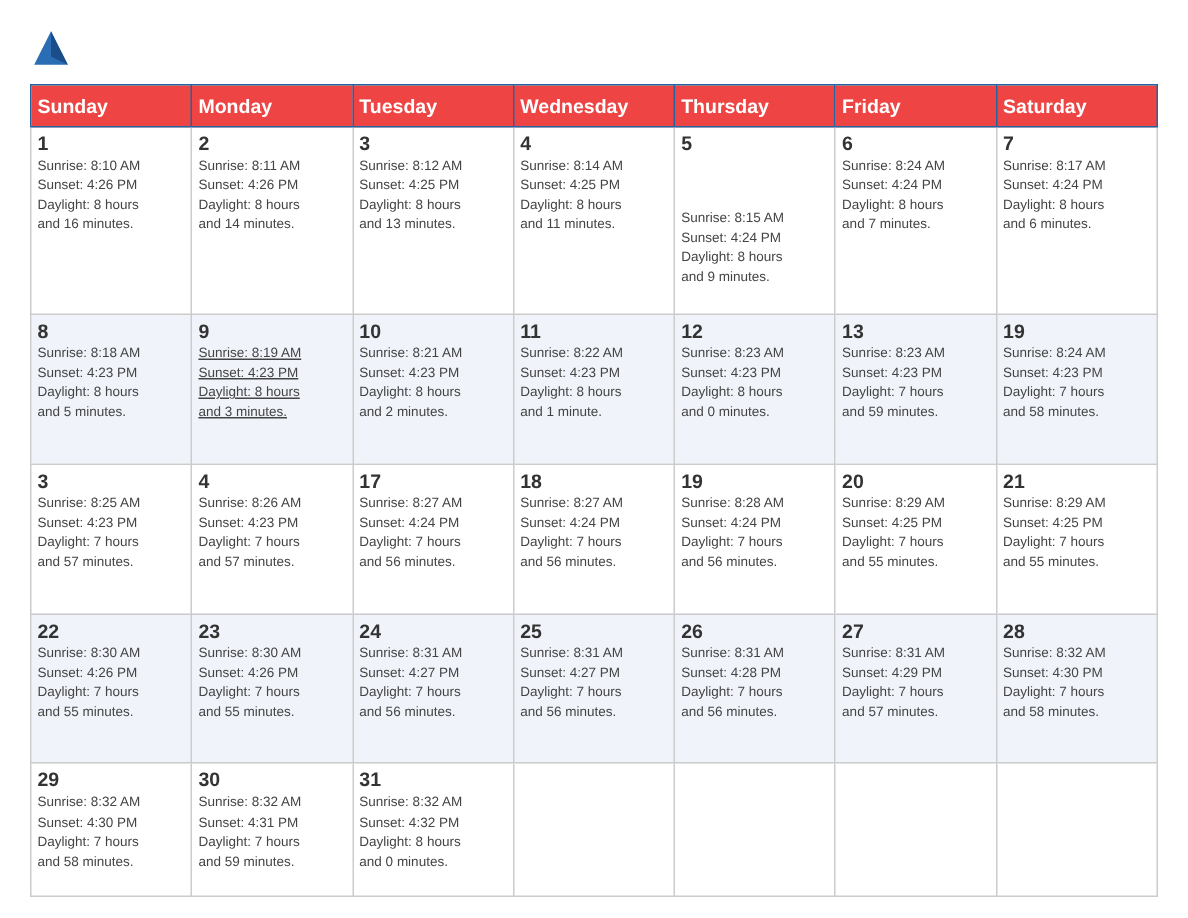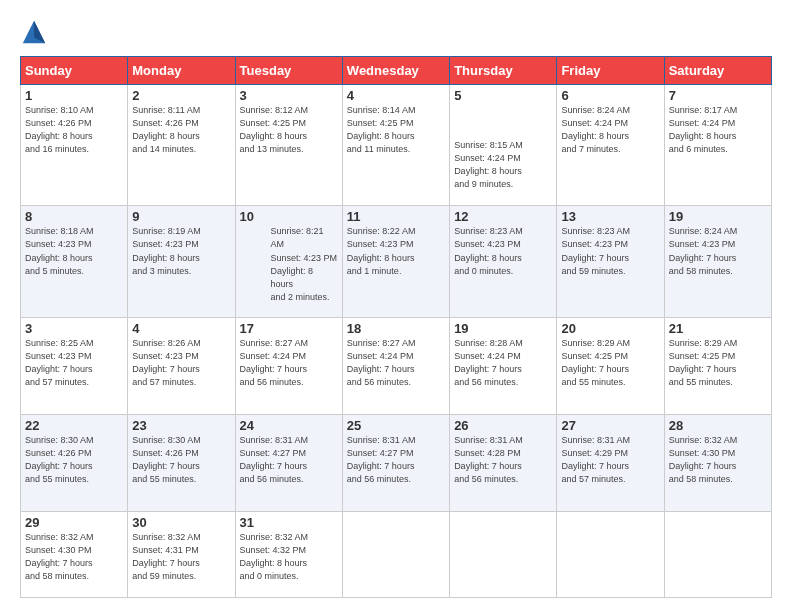--- a/index.html
+++ b/index.html
@@ -181,28 +181,28 @@
         <tr class="row-alt">
           <td>
             <span class="day-num">8</span>
             <div class="day-info" style="white-space: pre-line;">Sunrise: 8:18 AM
 Sunset: 4:23 PM
 Daylight: 8 hours
 and 5 minutes.</div>
           </td>
           <td>
             <span class="day-num">9</span>
-            <div class="day-info" style="white-space: pre-line;">Sunrise: 8:19 AM
+            <div class="day-info" style="white-space: pre-line; text-decoration: underline;">Sunrise: 8:19 AM
 Sunset: 4:23 PM
 Daylight: 8 hours
 and 3 minutes.</div>
           </td>
           <td>
             <span class="day-num">10</span>
-            <div class="day-info" style="white-space: pre-line; margin-left: 31px;">Sunrise: 8:21 AM
+            <div class="day-info" style="white-space: pre-line;">Sunrise: 8:21 AM
 Sunset: 4:23 PM
 Daylight: 8 hours
 and 2 minutes.</div>
           </td>
           <td>
             <span class="day-num">11</span>
             <div class="day-info" style="white-space: pre-line;">Sunrise: 8:22 AM
 Sunset: 4:23 PM
 Daylight: 8 hours
 and 1 minute.</div>

